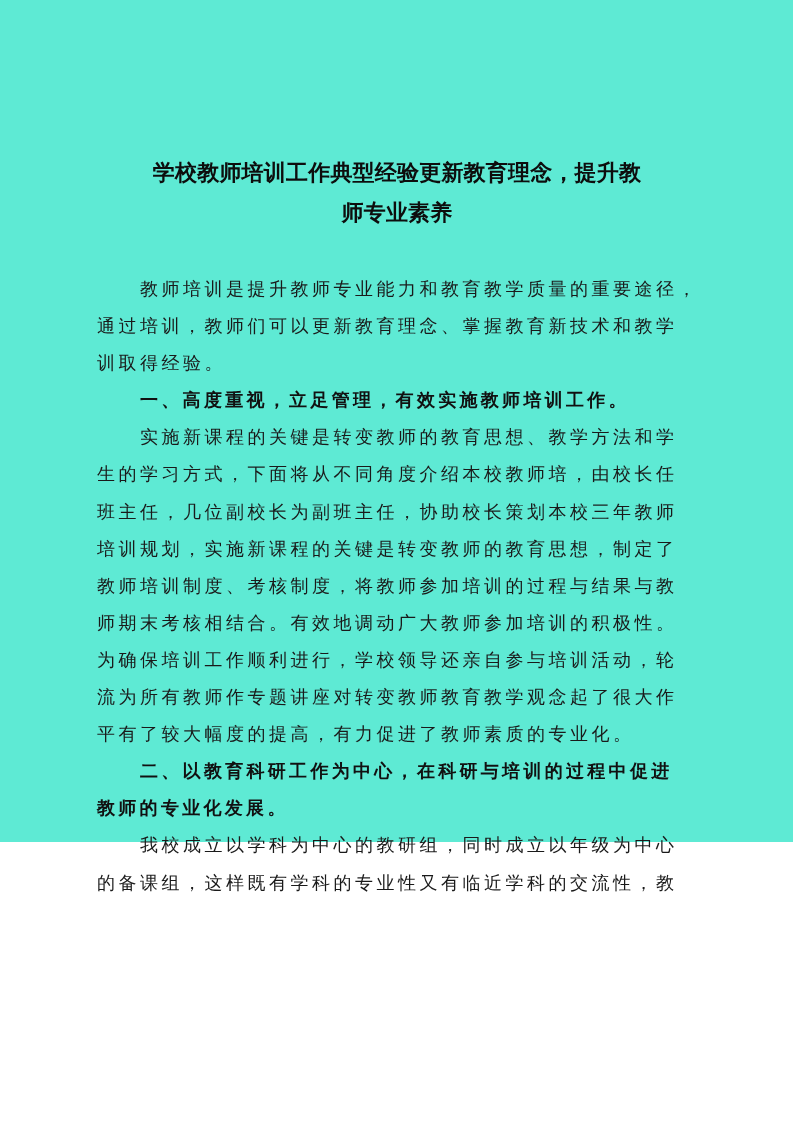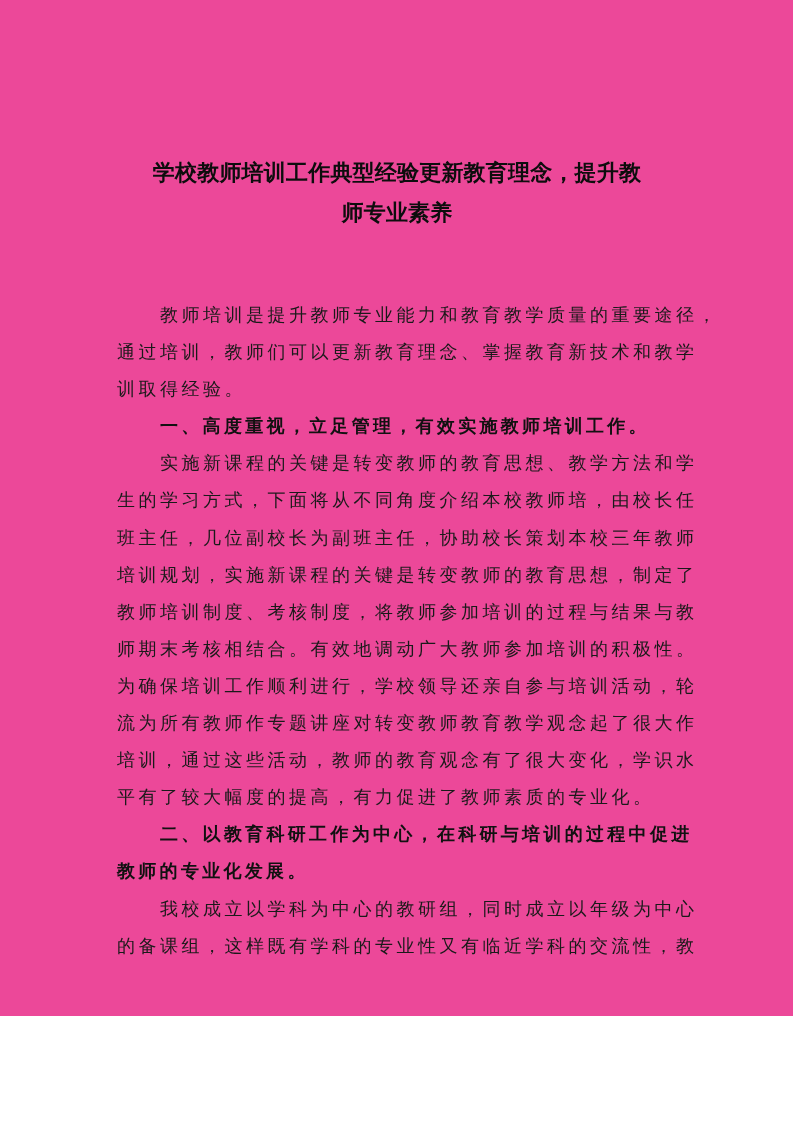--- a/index.html
+++ b/index.html
@@ -11,22 +11,22 @@
       width: 793px;
       height: 1122px;
       position: relative;
       overflow: hidden;
       color: #111111;
     }
     .page {
       position: absolute;
       left: 0; top: 0;
       width: 793px;
-      height: 1016px;
-      background: #ec4899;
+      height: 842px;
+      background: #5eead4;
     }
     .title {
       position: absolute;
       left: 100px;
       width: 594px;
       top: 153px;
       text-align: center;
       font-family: "DejaVu Sans", "Liberation Sans", sans-serif;
       font-weight: bold;
       font-size: 22px;
@@ -34,28 +34,27 @@
       letter-spacing: 0.2px;
       color: #0d0d0d;
       margin: 0;
     }
     .title .tl {
       display: block;
       white-space: nowrap;
     }
     .body {
       position: absolute;
-      left: 117px;
+      left: 97px;
       top: 270px;
       width: 590px;
       font-family: "DejaVu Serif", "Liberation Serif", serif;
       font-size: 18px;
       line-height: 37.1px;
       color: #1a1a1a;
-      margin-top: 26px;
     }
     .line {
       display: block;
       white-space: nowrap;
       letter-spacing: 3.5px;
       height: 37.1px;
     }
     .line.indent {
       padding-left: 43px;
     }
@@ -81,20 +80,19 @@
       <span class="line">训取得经验。</span>
       <span class="line indent heading">一、高度重视，立足管理，有效实施教师培训工作。</span>
       <span class="line indent">实施新课程的关键是转变教师的教育思想、教学方法和学</span>
       <span class="line">生的学习方式，下面将从不同角度介绍本校教师培，由校长任</span>
       <span class="line">班主任，几位副校长为副班主任，协助校长策划本校三年教师</span>
       <span class="line">培训规划，实施新课程的关键是转变教师的教育思想，制定了</span>
       <span class="line">教师培训制度、考核制度，将教师参加培训的过程与结果与教</span>
       <span class="line">师期末考核相结合。有效地调动广大教师参加培训的积极性。</span>
       <span class="line">为确保培训工作顺利进行，学校领导还亲自参与培训活动，轮</span>
       <span class="line">流为所有教师作专题讲座对转变教师教育教学观念起了很大作</span>
-      <span class="line">培训，通过这些活动，教师的教育观念有了很大变化，学识水</span>
       <span class="line">平有了较大幅度的提高，有力促进了教师素质的专业化。</span>
       <span class="line indent heading">二、以教育科研工作为中心，在科研与培训的过程中促进</span>
       <span class="line heading">教师的专业化发展。</span>
       <span class="line indent">我校成立以学科为中心的教研组，同时成立以年级为中心</span>
       <span class="line">的备课组，这样既有学科的专业性又有临近学科的交流性，教</span>
     </div>
 </div>
 
 </body></html>

